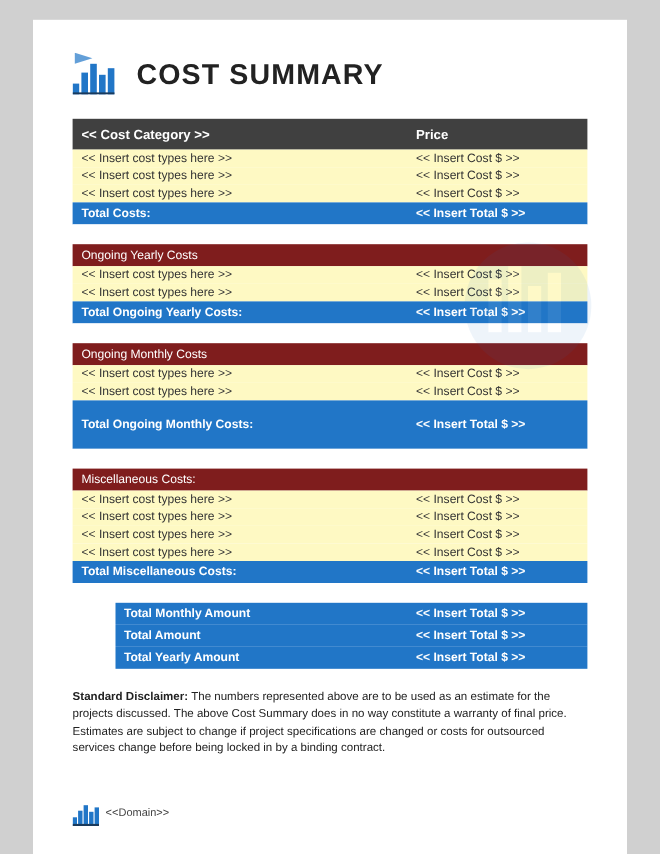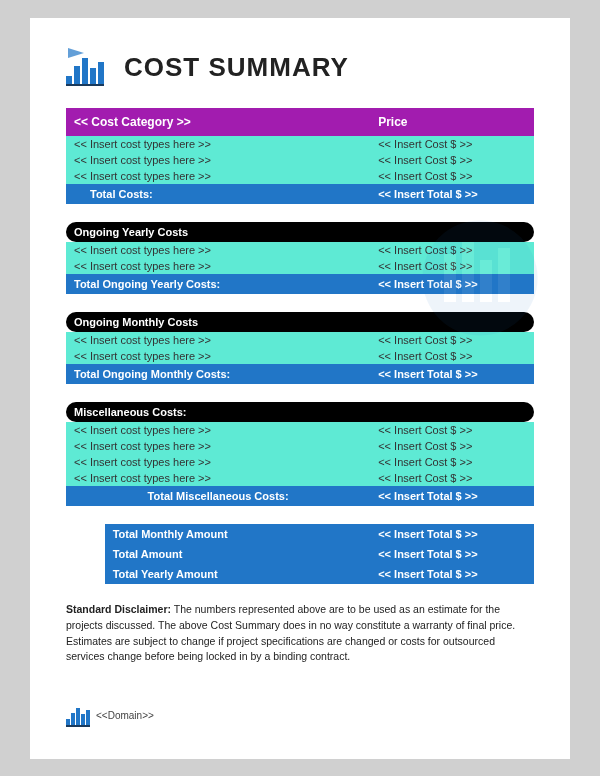--- a/index.html
+++ b/index.html
@@ -38,46 +38,45 @@
       letter-spacing: 1px;
     }
     table {
       width: 100%;
       border-collapse: collapse;
       margin-bottom: 18px;
       font-size: 11px;
     }
 
     thead tr th {
-      background: #a21caf;
+      background: #404040;
       color: #fff;
       padding: 7px 8px;
       text-align: left;
       font-weight: bold;
       font-size: 12px;
     }
     .row-item td {
-      background: #5eead4;
+      background: #fef9c3;
       color: #333;
       padding: 2px 8px;
       border-bottom: none;
     }
     .row-total td {
       background: #2176c7;
       color: #fff;
       font-weight: bold;
       padding: 4px 8px;
     }
     .row-section-header td {
-      background: #000000;
+      background: #7f1d1d;
       color: #fff;
-      font-weight: bold;
+      font-weight: normal;
       padding: 4px 8px;
       font-size: 11px;
-      border-radius: 10px;
     }
     .disclaimer {
       font-size: 10.5px;
       color: #222;
       line-height: 1.5;
       margin-top: 4px;
       margin-bottom: 36px;
     }
     .disclaimer strong {
       font-weight: bold;
@@ -148,21 +147,21 @@
         </tr>
         <tr class="row-item">
           <td colspan="2" style="padding:2px 8px;">&lt;&lt; Insert cost types here &gt;&gt;</td>
           <td style="padding:2px 8px;">&lt;&lt; Insert Cost $ &gt;&gt;</td>
         </tr>
         <tr class="row-item">
           <td colspan="2" style="padding:2px 8px;">&lt;&lt; Insert cost types here &gt;&gt;</td>
           <td style="padding:2px 8px;">&lt;&lt; Insert Cost $ &gt;&gt;</td>
         </tr>
         <tr class="row-total">
-          <td colspan="2" style="padding:4px 24px;margin-left:28px;">Total Costs:</td>
+          <td colspan="2" style="padding:4px 8px;margin-left:28px;">Total Costs:</td>
           <td style="padding:4px 8px;">&lt;&lt; Insert Total $ &gt;&gt;</td>
         </tr>
         <tr>
           <td colspan="3" style="padding:3px 8px;background:#fff;">&nbsp;</td>
         </tr>
         <tr class="row-section-header">
           <td colspan="3" style="padding:4px 8px;">Ongoing Yearly Costs</td>
         </tr>
         <tr class="row-item">
           <td colspan="2" style="padding:2px 8px;">&lt;&lt; Insert cost types here &gt;&gt;</td>
@@ -184,21 +183,21 @@
         </tr>
         <tr class="row-item">
           <td colspan="2" style="padding:2px 8px;">&lt;&lt; Insert cost types here &gt;&gt;</td>
           <td style="padding:2px 8px;">&lt;&lt; Insert Cost $ &gt;&gt;</td>
         </tr>
         <tr class="row-item">
           <td colspan="2" style="padding:2px 8px;">&lt;&lt; Insert cost types here &gt;&gt;</td>
           <td style="padding:2px 8px;">&lt;&lt; Insert Cost $ &gt;&gt;</td>
         </tr>
         <tr class="row-total">
-          <td colspan="2" style="padding:4px 8px;">Total Ongoing Monthly Costs:</td>
+          <td colspan="2" style="padding:16px 8px;">Total Ongoing Monthly Costs:</td>
           <td style="padding:4px 8px;">&lt;&lt; Insert Total $ &gt;&gt;</td>
         </tr>
         <tr>
           <td colspan="3" style="padding:3px 8px;background:#fff;">&nbsp;</td>
         </tr>
         <tr class="row-section-header">
           <td colspan="3" style="padding:4px 8px;">Miscellaneous Costs:</td>
         </tr>
         <tr class="row-item">
           <td colspan="2" style="padding:2px 8px;">&lt;&lt; Insert cost types here &gt;&gt;</td>
@@ -210,21 +209,21 @@
         </tr>
         <tr class="row-item">
           <td colspan="2" style="padding:2px 8px;">&lt;&lt; Insert cost types here &gt;&gt;</td>
           <td style="padding:2px 8px;">&lt;&lt; Insert Cost $ &gt;&gt;</td>
         </tr>
         <tr class="row-item">
           <td colspan="2" style="padding:2px 8px;">&lt;&lt; Insert cost types here &gt;&gt;</td>
           <td style="padding:2px 8px;">&lt;&lt; Insert Cost $ &gt;&gt;</td>
         </tr>
         <tr class="row-total">
-          <td colspan="2" style="padding:4px 8px;text-align:center;">Total Miscellaneous Costs:</td>
+          <td colspan="2" style="padding:4px 8px;">Total Miscellaneous Costs:</td>
           <td style="padding:4px 8px;">&lt;&lt; Insert Total $ &gt;&gt;</td>
         </tr>
         <tr>
           <td colspan="3" style="padding:3px 8px;background:#fff;">&nbsp;</td>
         </tr>
         <tr>
     <td style="background:#fff;padding:4px 8px;">&nbsp;</td>
     <td style="background:#2176c7;color:#fff;font-weight:bold;padding:4px 8px;">Total Monthly Amount</td>
     <td style="background:#2176c7;color:#fff;font-weight:bold;padding:4px 8px;">&lt;&lt; Insert Total $ &gt;&gt;</td>
   </tr>

